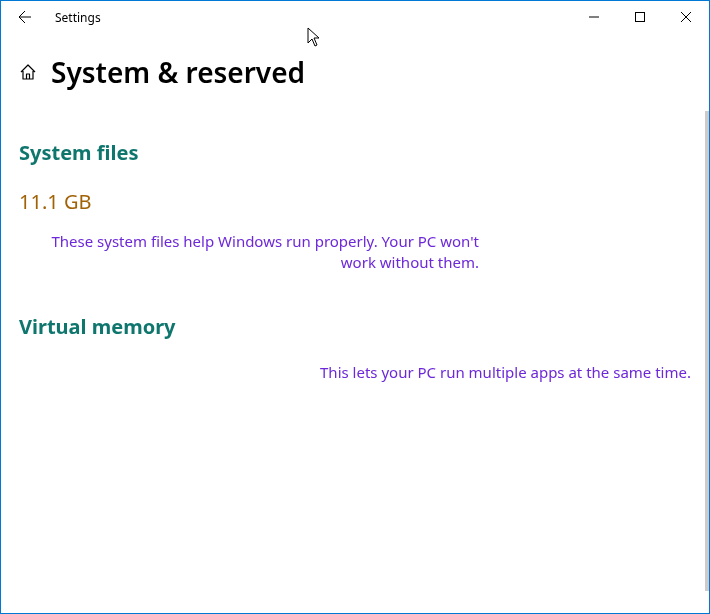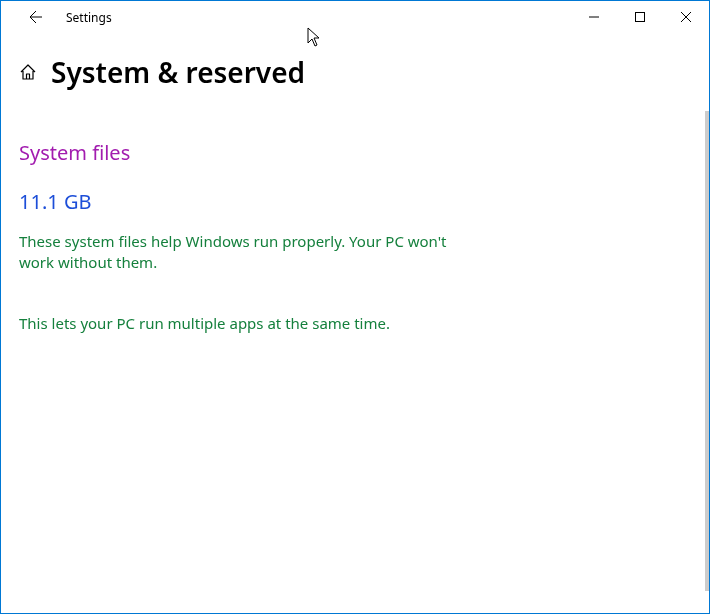--- a/index.html
+++ b/index.html
@@ -13,21 +13,21 @@
       width: 710px;
       height: 614px;
       position: relative;
       border: 1px solid #0078d4;
       overflow: hidden;
     }
     .titlebar {
       height: 32px;
       display: flex;
       align-items: center;
-      padding-left: 19px;
+      padding-left: 8px;
       position: relative;
     }
     .back-arrow {
       width: 32px;
       height: 32px;
       display: flex;
       align-items: center;
       justify-content: center;
       cursor: pointer;
     }
@@ -69,35 +69,36 @@
     .page-title {
       font-size: 28px;
       font-weight: 600;
       color: #000;
     }
     .section {
       margin-bottom: 40px;
     }
     .section-title {
       font-size: 20px;
-      font-weight: 400;
-      color: #a21caf;
+      font-weight: 700;
+      color: #0f766e;
       margin-bottom: 22px;
     }
     .section-value {
       font-size: 20px;
       font-weight: 400;
-      color: #1d4ed8;
+      color: #a16207;
       margin-bottom: 16px;
     }
     .section-desc {
       font-size: 15px;
-      color: #15803d;
+      color: #6d28d9;
       line-height: 1.4;
       max-width: 460px;
+      text-align: right;
     }
     .section-desc-wide {
       max-width: 680px;
     }
     .learn-link {
       font-size: 15px;
       color: #0066cc;
       margin-top: 12px;
       cursor: pointer;
       display: inline-block;
@@ -161,20 +162,21 @@
   </div>
 
   <div class="section">
     <div class="section-title">System files</div>
     <div class="section-value">11.1 GB</div>
     <div class="section-desc">These system files help Windows run properly. Your PC won't work without them.</div>
   </div>
 
 
   <div class="section section-tight">
+    <div class="section-title">Virtual memory</div>
     <div class="section-desc section-desc-wide">This lets your PC run multiple apps at the same time.</div>
   </div>
 
 </div>
 
 <div class="scrollbar-stub"></div>
 
 <svg class="cursor" width="16" height="22" viewBox="0 0 16 22">
   <path d="M 1 1 L 1 16 L 5 12 L 8 19 L 10 18 L 7 11 L 12 11 Z" fill="#fff" stroke="#000" stroke-width="1"></path>
 </svg>

